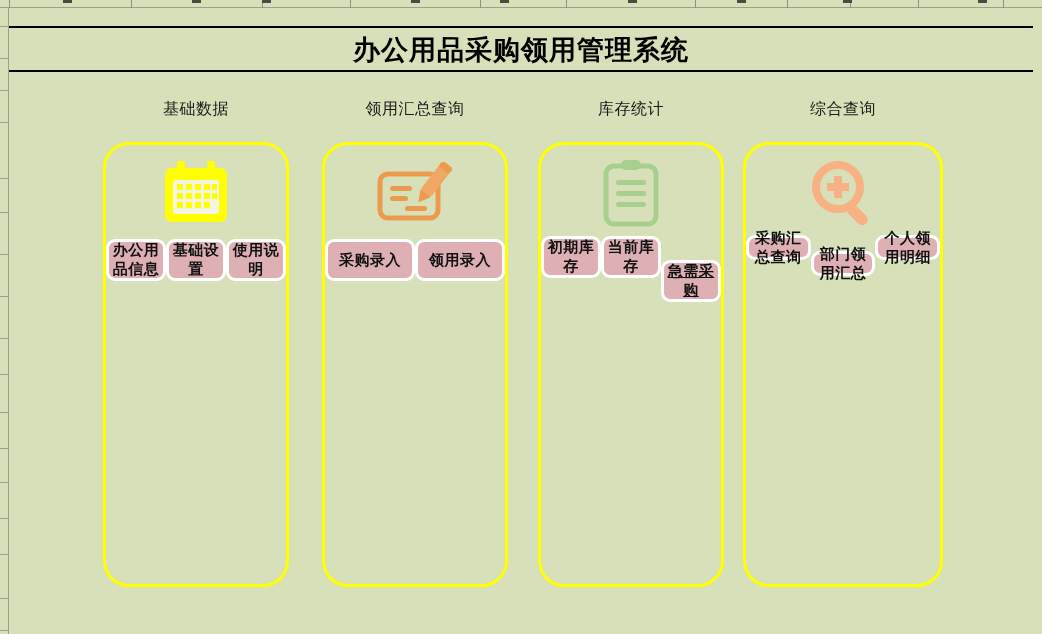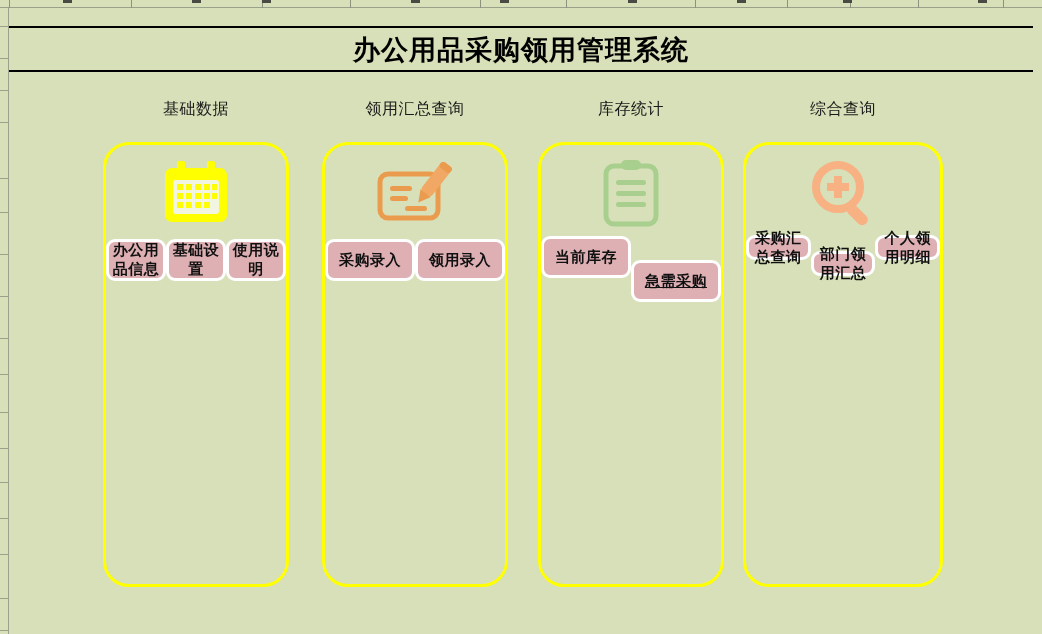--- a/index.html
+++ b/index.html
@@ -289,20 +289,21 @@
         <div class="icon-wrap">
           <svg width="58" height="68" viewBox="0 0 58 68">
             <rect x="4" y="7" width="50" height="58" rx="8" fill="none" stroke="#a9cf8f" stroke-width="5"></rect>
             <rect x="19" y="1" width="20" height="10" rx="5" fill="#a9cf8f"></rect>
             <rect x="14" y="21" width="30" height="5" rx="2.5" fill="#a9cf8f"></rect>
             <rect x="14" y="32" width="30" height="5" rx="2.5" fill="#a9cf8f"></rect>
             <rect x="14" y="43" width="30" height="5" rx="2.5" fill="#a9cf8f"></rect>
           </svg>
         </div>
         <div class="btn-stack">
+          <div class="btn">初期库存</div>
           <div class="btn">当前库存</div>
           <div class="btn gap">急需采购</div>
         </div>
       </div>
     </div>
 
     <div class="col" id="col-3">
       <div class="col-head">综合查询</div>
       <div class="panel">
         <div class="icon-wrap">

